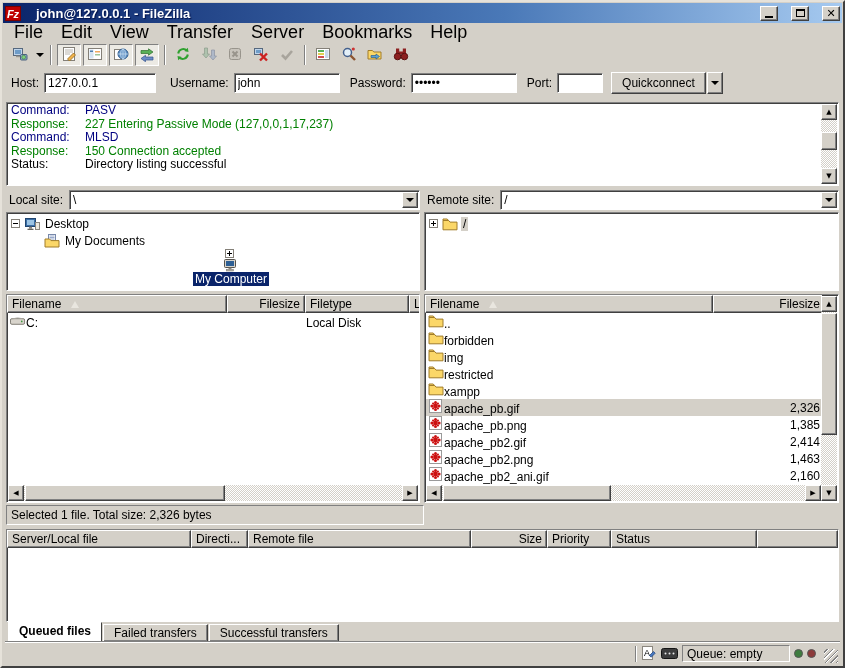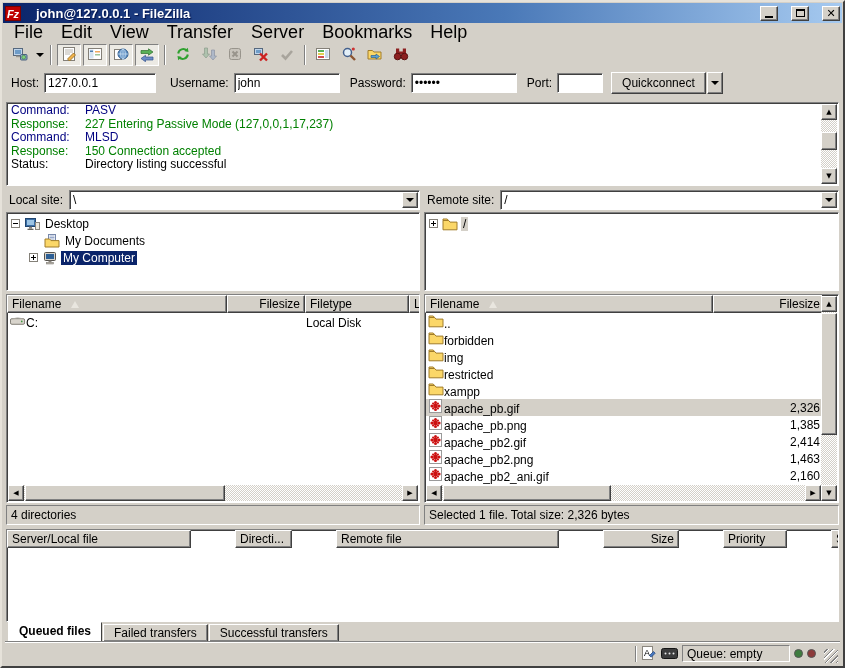--- a/index.html
+++ b/index.html
@@ -110,21 +110,21 @@
   .lrow.sel { background:#D4D0C8; }
   .fico { width:18px; display:inline-flex; justify-content:flex-start; padding-left:2px; flex:none; }
   .cell { overflow:hidden; flex:none; }
   .cell.r { text-align:right; padding-right:6px; }
   .statusline { height:20px; margin-top:2px; display:flex; gap:4px; }
   .statusfield { border:1px solid; border-color:#808080 #FFFFFF #FFFFFF #808080;
     background:#D4D0C8; padding:2px 4px; white-space:nowrap; overflow:hidden; }
 
   
   .queue { height:93px; margin:4px 3px 0 3px; position:relative; overflow:hidden; }
-  .qhead { display:flex; height:19px;gap:44px; }
+  .qhead { display:flex; height:19px; }
   .tabs { height:19px; margin:0 3px; display:flex; align-items:flex-end; padding-left:2px; }
   .tab { height:17px; padding:1px 10px 0 10px; background:#D4D0C8; border:1px solid;
     border-color:#FFFFFF #404040 #404040 #FFFFFF; box-shadow:inset -1px -1px 0 #808080;
     border-bottom:none; margin-right:1px; white-space:nowrap; }
   .tab.active { height:19px; background:#fff; font-weight:bold; box-shadow:none;
     border-color:#FFFFFF #404040 #fff #FFFFFF; }
 
   
   .statusbar { position:absolute; left:3px; right:3px; bottom:3px; height:22px;
     border-top:1px solid #808080; box-shadow:0 1px 0 #fff inset; display:flex; align-items:center;
@@ -336,21 +336,21 @@
             <span style="width: 15px; flex: 0 0 auto;"></span>
             <span class="tico">
               <svg width="16" height="14" viewBox="0 0 16 14">
                 <rect x="4.5" y="0.5" width="7" height="6.5" fill="#fff" stroke="#7788AA"></rect>
                 <path d="M5.5 2 h5 M5.5 3.5 h5 M5.5 5 h5" stroke="#99AACC"></path>
                 <path d="M1 5 h4.6 l1.4 1.6 H15 V13 H1 Z" fill="#FBD768" stroke="#A17D2A"></path>
               </svg>
             </span>
             <span class="tlabel">My Documents</span>
           </div>
-          <div class="treerow" style="padding-left: 20px;">
+          <div class="treerow" style="padding-left: 34px; flex-direction: column;">
             <span class="exp plus"></span>
             <span class="tico">
               <svg width="16" height="14" viewBox="0 0 16 14">
                 <rect x="2.5" y="1.5" width="11" height="8" rx="1" fill="#D8D4CC" stroke="#55524C"></rect>
                 <rect x="4" y="3" width="8" height="5" fill="#2E5F94"></rect>
                 <rect x="6.5" y="9.7" width="3" height="1.6" fill="#8A867E"></rect>
                 <rect x="4.5" y="11.3" width="7" height="1.7" fill="#B8B4AC" stroke="#77736B" stroke-width="0.5"></rect>
               </svg>
             </span>
             <span class="tlabel sel">My Computer</span>
@@ -577,21 +577,20 @@
       </div>
       <div class="hscroll" style="right:17px">
         <span class="sbtn" style="left:0;top:0">◀</span>
         <span class="sthumb" style="top:0;height:16px;left:17px;width:168px"></span>
         <span class="sbtn" style="right:0;top:0">▶</span>
       </div>
     </div>
   </div>
 
   <div class="statusline" style="margin:2px 3px 0 3px">
-    <div class="statusfield" style="width:417px">4 directories</div>
     <div class="statusfield" style="width:418px">Selected 1 file. Total size: 2,326 bytes</div>
   </div>
 
   <div class="queue sunken">
     <div class="qhead" id="queuehead">
         <div class="hcell" style="width: 184px;">
           <span>Server/Local file</span>
         </div>
         <div class="hcell" style="width: 57px;">
           <span>Directi...</span>

